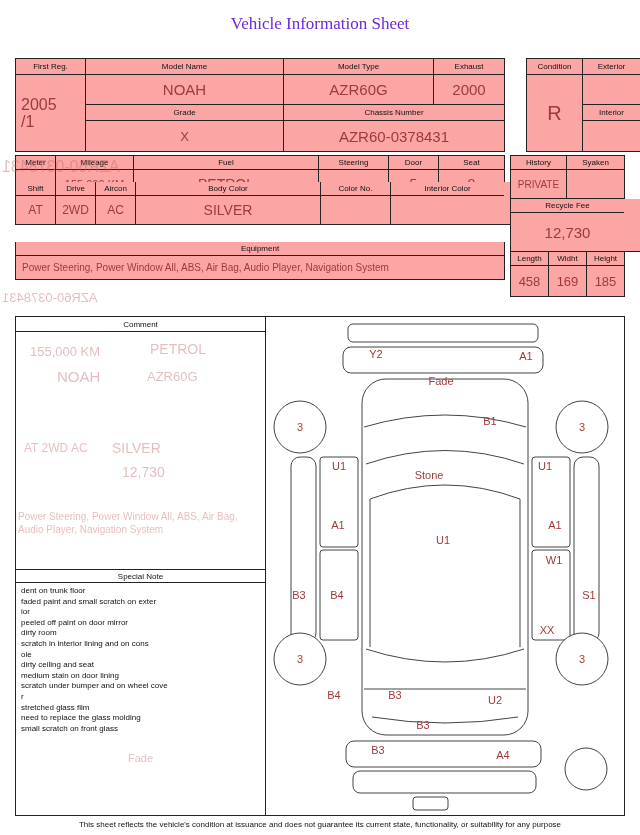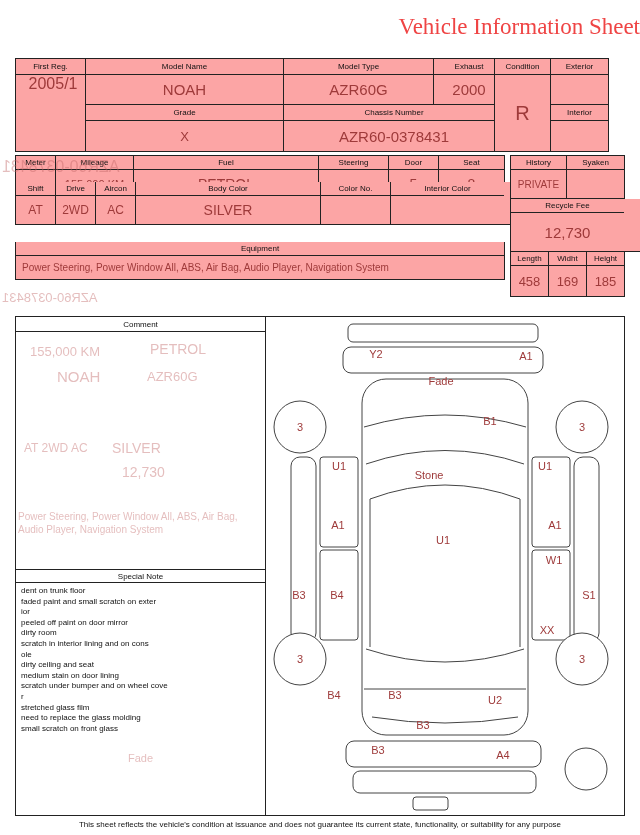--- a/index.html
+++ b/index.html
@@ -1,36 +1,36 @@
 <!DOCTYPE html>
 <html><head>
 <meta charset="utf-8">
 <style>
   *{box-sizing:border-box;margin:0;padding:0}
   html,body{width:640px;height:835px;background:#fff}
   body{font-family:"Liberation Sans",sans-serif;color:#111;position:relative;overflow:hidden}
-  .title{position:absolute;top:14px;left:0;width:100%;text-align:right;
-         font-family:"Liberation Serif",serif;font-size:23px;color:#ef4444}
+  .title{position:absolute;top:14px;left:0;width:100%;text-align:center;
+         font-family:"Liberation Serif",serif;font-size:17px;color:#6d28d9}
   .tbl{position:absolute;display:grid;border:1px solid #222;background:#fca5a5}
   .c{border-right:1px solid #222;border-bottom:1px solid #222;display:flex;
      align-items:center;justify-content:center;overflow:hidden}
   .nr{border-right:none}.nb{border-bottom:none}
   .lbl{font-size:8px;color:#111}
   .val{color:#9e3a3a}
   .f20{font-size:20px}.f15{font-size:15px}.f14{font-size:14px}
   .f13{font-size:13px}.f12{font-size:12px}.f11{font-size:11px}.f10{font-size:10px}
   .t1main{left:15px;top:58px;width:490px;grid-template-columns:70px 198px 150px 70px;grid-template-rows:16px 30px 16px 30px}
-  .t1right{left:494px;top:58px;width:115px;grid-template-columns:56px 57px;grid-template-rows:16px 30px 16px 30px}
+  .t1right{left:526px;top:58px;width:115px;grid-template-columns:56px 57px;grid-template-rows:16px 30px 16px 30px}
   .t2a{left:15px;top:155px;width:490px;grid-template-columns:40px 78px 185px 70px 50px 65px;grid-template-rows:14px 28px}
   .t2b{left:15px;top:182px;width:547px;border-top:none;grid-template-columns:40px 40px 40px 185px 70px 113px;grid-template-rows:14px 28px}
   .t2c{left:15px;top:242px;width:490px;border-top:none;grid-template-columns:488px;grid-template-rows:14px 23px}
   .t2ra{left:510px;top:155px;width:115px;grid-template-columns:56px 57px;grid-template-rows:14px 28px}
   .t2rb{left:510px;top:199px;width:137px;border-top:none;grid-template-columns:113px;grid-template-rows:14px 38px}
   .t2rc{left:510px;top:252px;width:115px;border-top:none;grid-template-columns:38px 38px 37px;grid-template-rows:14px 30px}
-  .firstreg{flex-direction:row;align-items:flex-start;justify-content:center;
+  .firstreg{flex-direction:column;align-items:flex-start;justify-content:center;
             padding-left:5px;font-size:16px;line-height:17px}
   .leftpad{justify-content:flex-start;padding-left:6px}
   .panel{position:absolute;left:15px;top:316px;width:610px;height:500px;border:1px solid #222;display:flex}
   .leftcol{width:250px;border-right:1px solid #222;display:flex;flex-direction:column}
   .chdr{height:15px;border-bottom:1px solid #222;display:flex;align-items:center;justify-content:center;font-size:8px}
   .cbody{height:237px;position:relative}
   .nhdr{height:14px;border-top:1px solid #222;border-bottom:1px solid #222;display:flex;align-items:center;justify-content:center;font-size:8px}
   .nbody{flex:1;padding:3px 5px;font-size:8px;line-height:10.6px;color:#111}
   .diagram{flex:1;position:relative}
   .diagram svg{position:absolute;inset:0;width:100%;height:100%}

